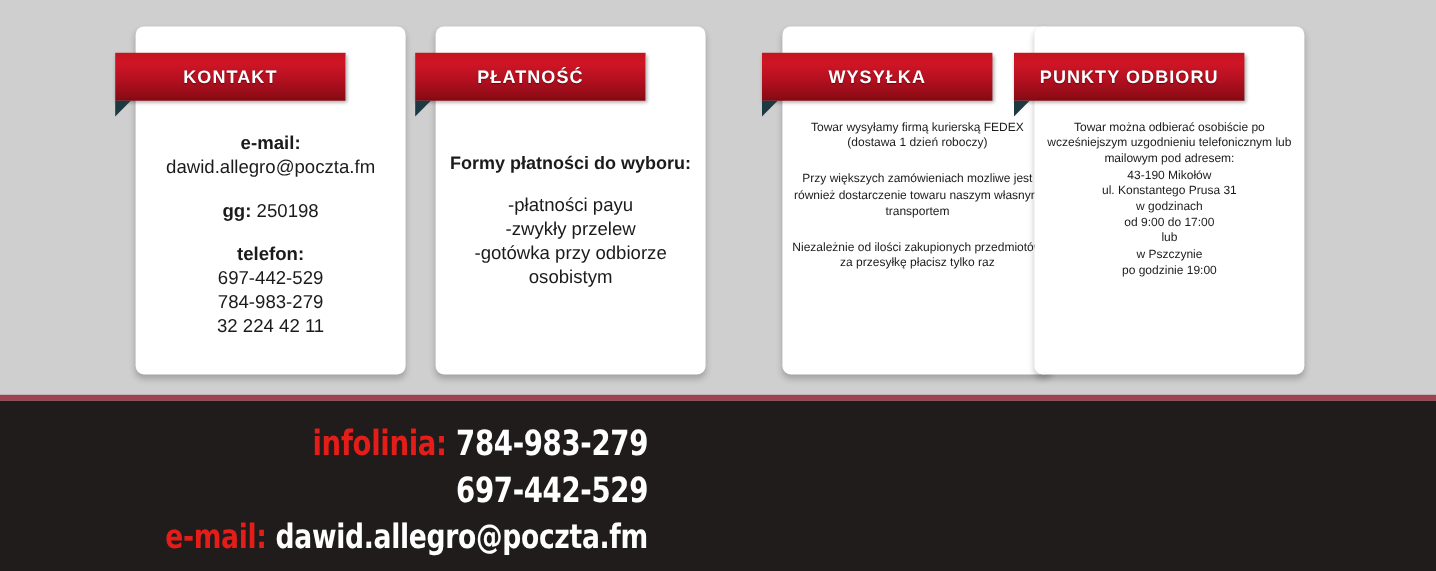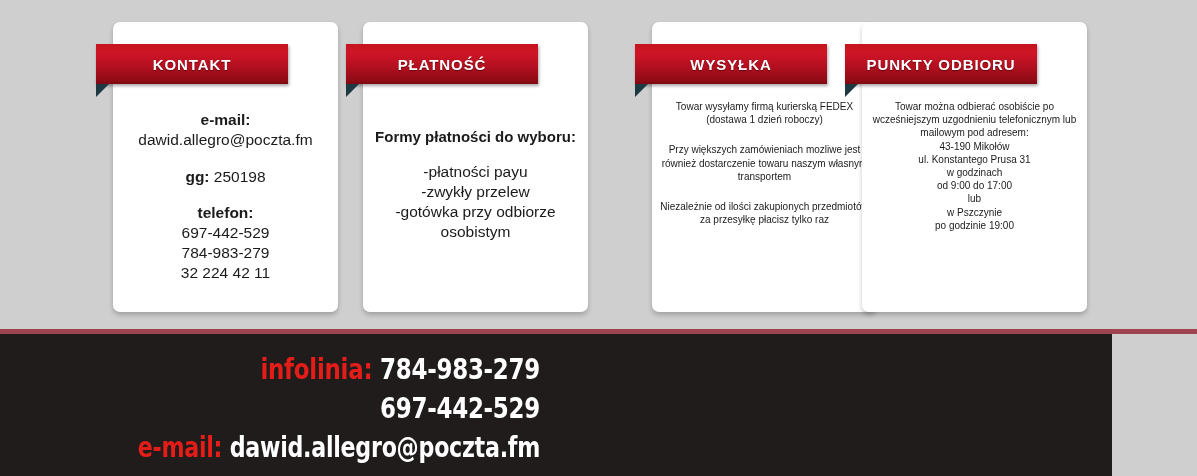--- a/index.html
+++ b/index.html
@@ -114,21 +114,21 @@
     left: 0;
     top: 329px;
     width: 1197px;
     height: 5px;
     background: #9e4450;
   }
   #footer {
     position: absolute;
     left: 0;
     top: 334px;
-    width: 1112px;
+    width: 1197px;
     height: 142px;
     background: #211c1c;
   }
 
   #footer-contact {
     position: absolute;
     left: 0;
     top: 16px;
     width: 660px;
     text-align: right;

